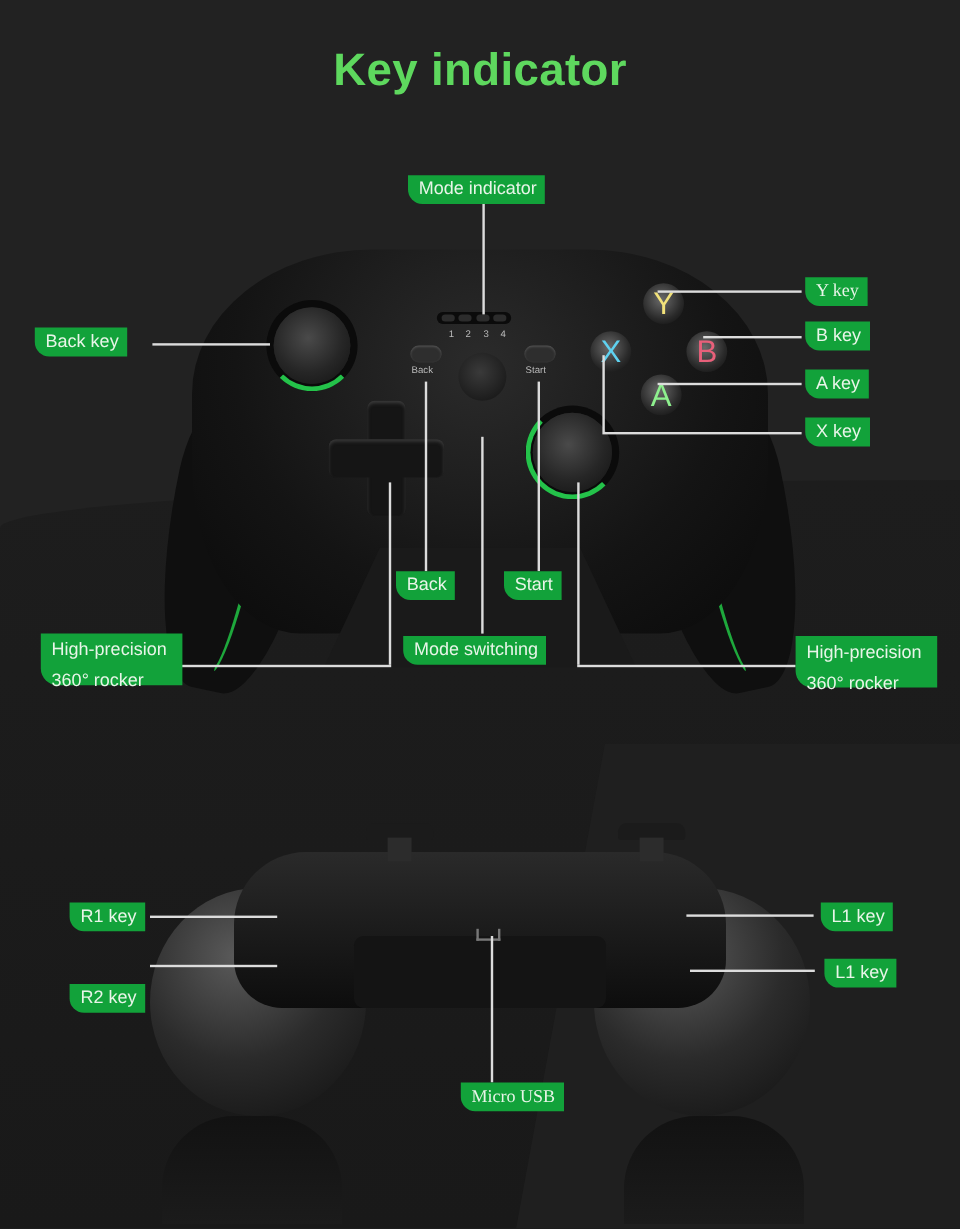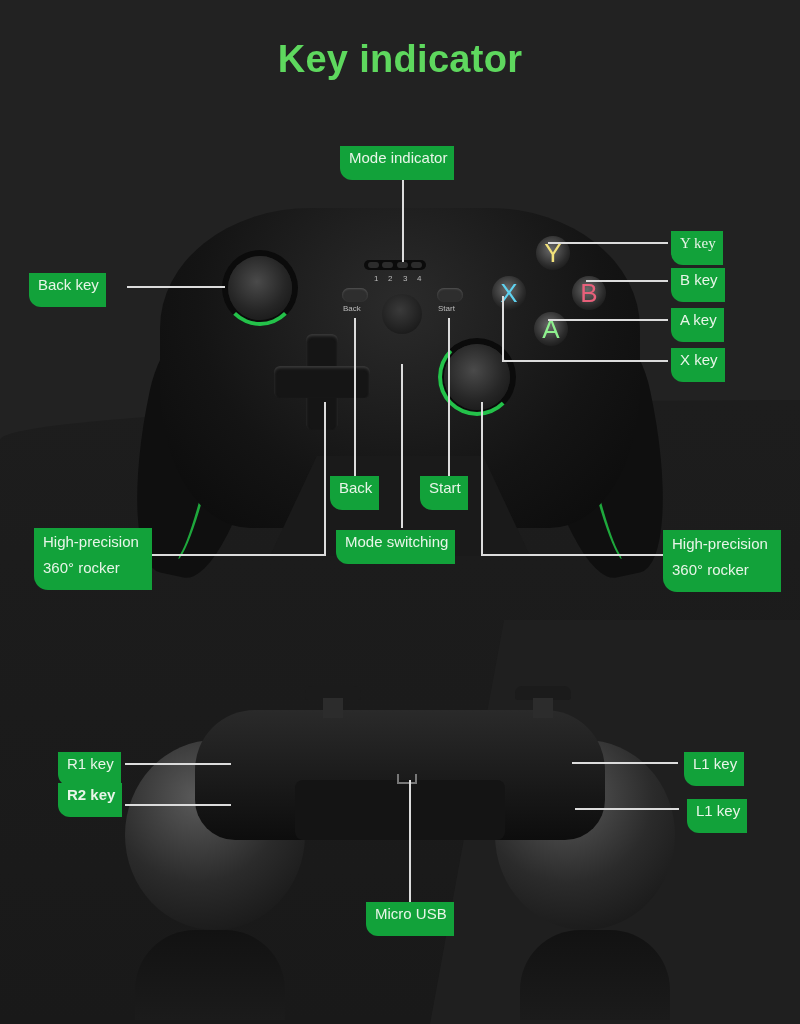--- a/index.html
+++ b/index.html
@@ -16,24 +16,24 @@
   .bg-shape2 {
     position:absolute; left:430px; top:620px; width:370px; height:404px;
     background:#1f1f1f; clip-path:polygon(20% 0,100% 0,100% 100%,0 100%);
   }
   .title {
     position:absolute; left:0; top:38px; width:800px; text-align:center;
     font-size:38px; font-weight:bold; color:#5ed85e; letter-spacing:0.3px;
   }
   .lbl {
     position:absolute; background:#12a23a; color:#e8f5e8;
-    font-size:15px; line-height:24px; height:34px; padding:0 7px 0 9px;
+    font-size:15px; line-height:24px; height:24px; padding:0 7px 0 9px;
     border-bottom-left-radius:12px; white-space:nowrap; box-sizing:border-box;
   }
-  .lbl.tall { height:62px; line-height:26px; padding-top:1px; border-bottom-left-radius:14px; }
+  .lbl.tall { height:43px; line-height:26px; padding-top:1px; border-bottom-left-radius:14px; }
   .ln { position:absolute; background:#dcdcdc; }
   .h { height:1.5px; } .v { width:1.5px; }
 
   
   .pad-top { position:absolute; left:140px; top:198px; width:520px; height:390px; }
   .body-main {
     position:absolute; left:20px; top:10px; width:480px; height:320px;
     background:radial-gradient(ellipse at 50% 30%,#2b2b2b 0%,#141414 60%,#0a0a0a 100%);
     border-radius:150px 150px 90px 90px / 120px 120px 140px 140px;
   }
@@ -164,19 +164,19 @@
   <div class="bb-usb"></div>
 </div>
 
 <div class="ln h" style="left:125px;top:763px;width:106px;"></div>
 <div class="ln h" style="left:125px;top:804px;width:106px;"></div>
 <div class="ln h" style="left:572px;top:762px;width:106px;"></div>
 <div class="ln h" style="left:575px;top:808px;width:104px;"></div>
 <div class="ln v" style="left:409px;top:780px;height:122px;"></div>
 
 <div class="lbl" style="left:58px;top:752px;">R1 key</div>
-<div class="lbl" style="left:58px;top:783px;font-weight:bold;">R2 key</div>
+<div class="lbl" style="left:58px;top:820px;">R2 key</div>
 <div class="lbl" style="left:684px;top:752px;">L1 key</div>
 <div class="lbl" style="left:687px;top:799px;">L1 key</div>
-<div class="lbl" style="left:366px;top:902px;">Micro USB</div>
+<div class="lbl" style="left:384px;top:902px;font-family:Liberation Serif, serif;">Micro USB</div>
 
 <div class="reflect" style="left:135px;"></div>
 <div class="reflect" style="left:520px;"></div>
 
 </body></html>

